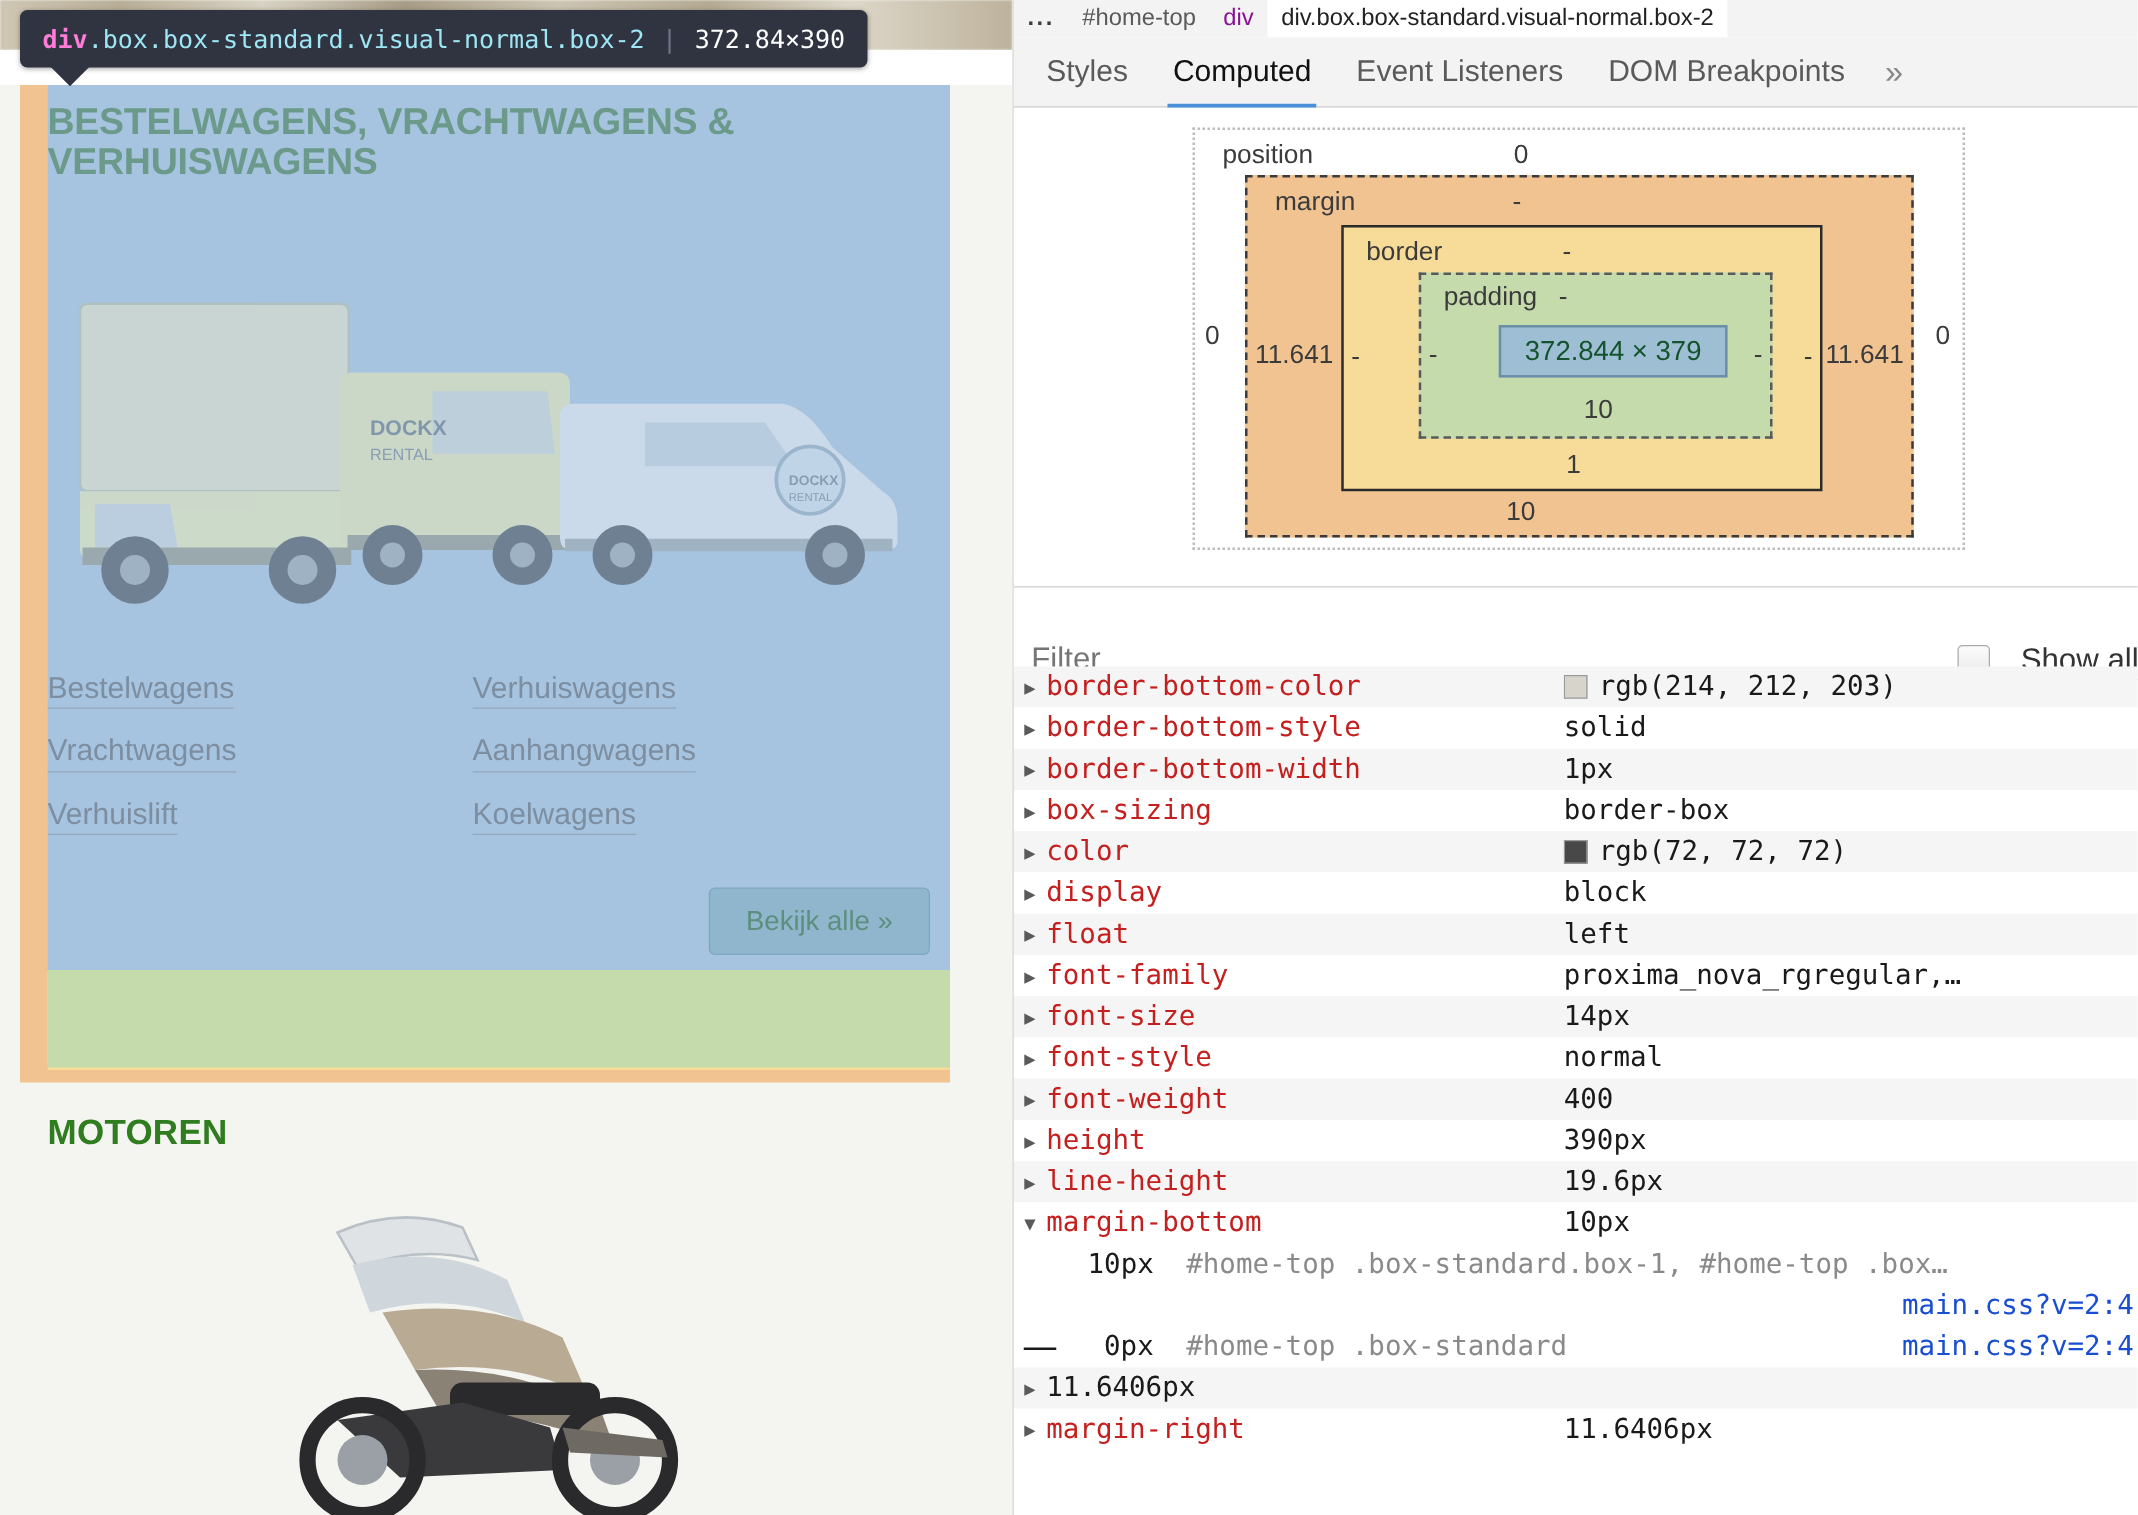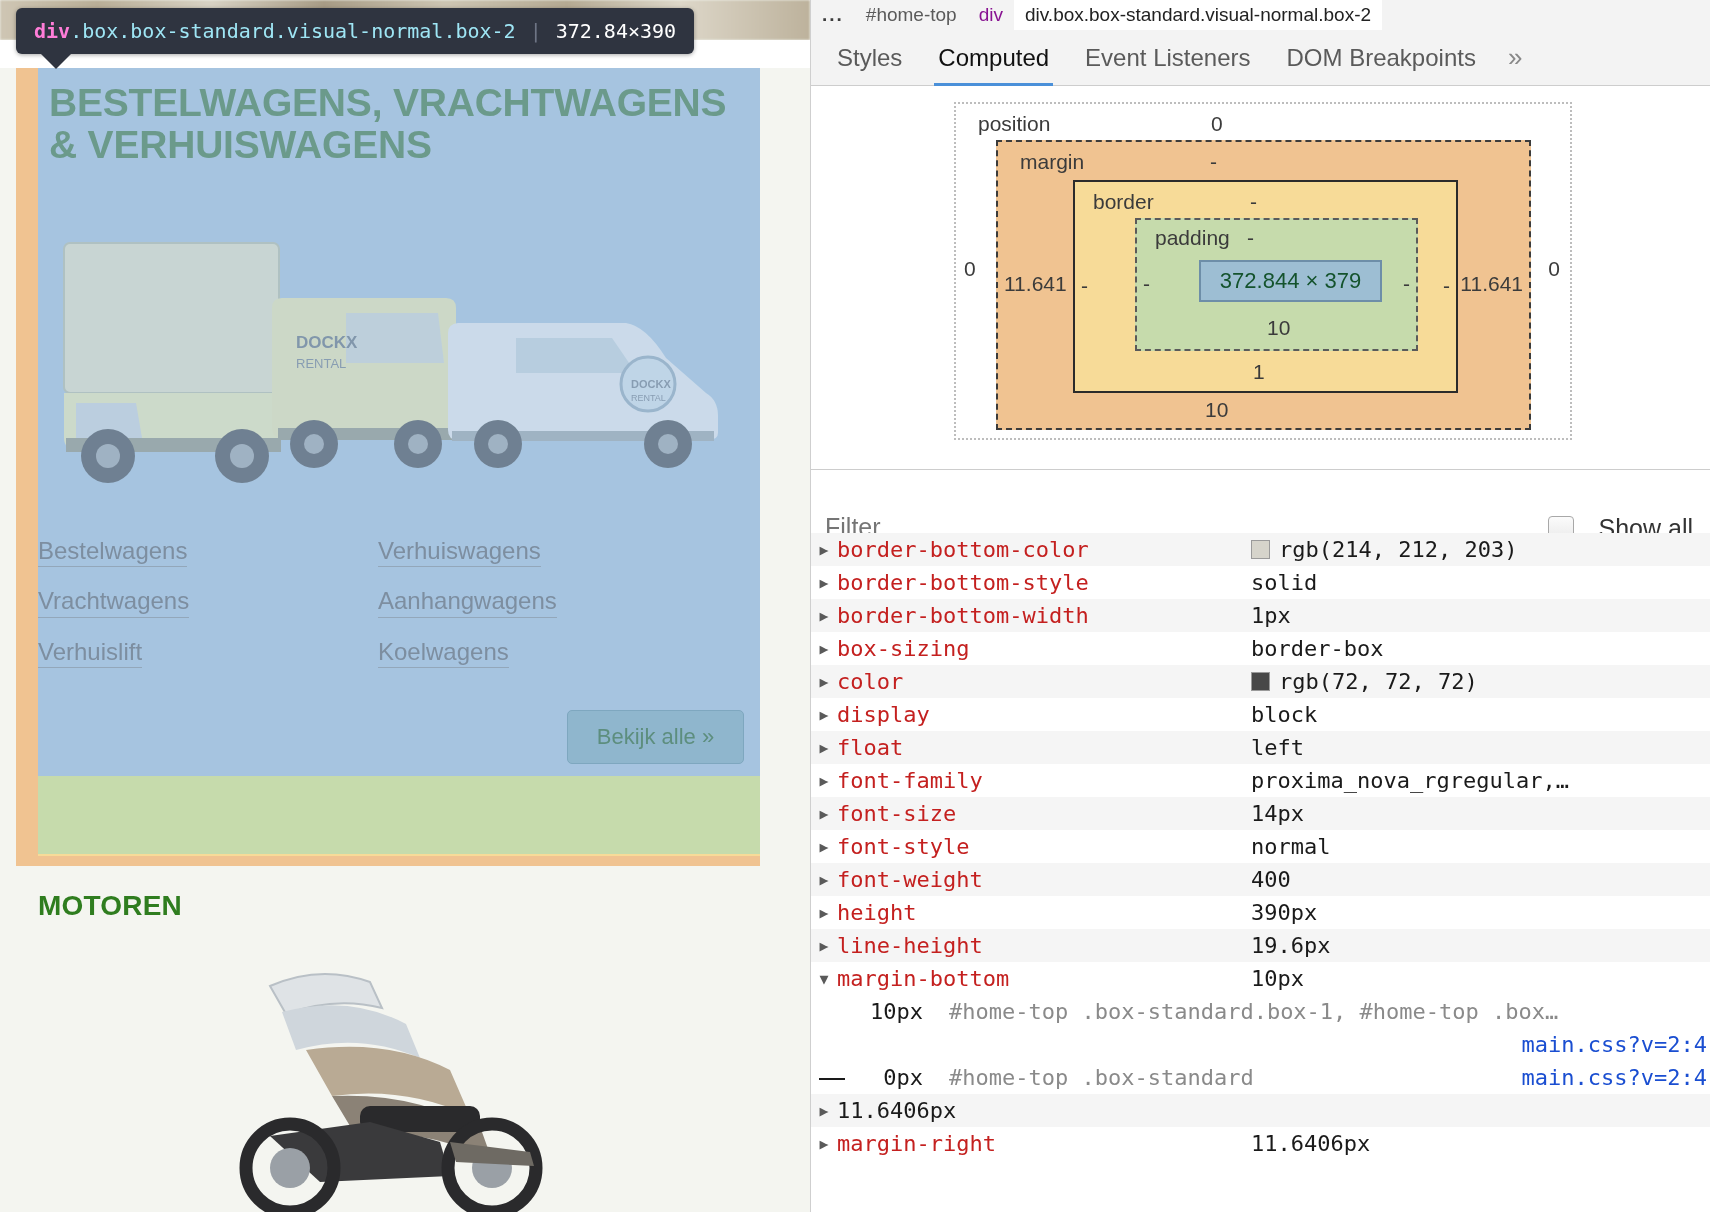--- a/index.html
+++ b/index.html
@@ -39,22 +39,22 @@
   .padding-box{
     position:absolute; left:38px; top:68px; width:722px; height:786px;
     background:#c6dbac;
   }
   .content-box{
     position:absolute; left:38px; top:68px; width:722px; height:708px;
     background:#a6c4e0; overflow:hidden;
   }
 
   .box-title{
-    position:absolute; left:11px; top:14px; width:700px;
-    color:#6b9a8b; font-size:39px; font-weight:bold; line-height:1.08;
+    position:absolute; left:0px; top:14px; width:700px;
+    color:#6b9a8b; font-size:30px; font-weight:bold; line-height:1.08;
     letter-spacing:-0.2px; font-family:"Liberation Sans", sans-serif;
   }
 
   
   #truck-art{ position:absolute; left:8px; top:120px; width:700px; height:340px; opacity:.92; }
 
   .link-grid{
     position:absolute; left:0px; top:470px; width:700px;
     display:grid; grid-template-columns:340px 340px; row-gap:21px; column-gap:0;
   }
@@ -158,21 +158,21 @@
   
   #filter-row{
     position:absolute; left:0; top:469px; width:900px; height:75px;
     background:#fff; border-top:1px solid #cdcdcd; border-bottom:1px solid #cdcdcd;
     display:flex; align-items:flex-end;
   }
   #filter-input{
     border:0; outline:0; background:transparent; font-size:25px; color:#888;
     padding-left:14px; flex:1; font-family:"Liberation Sans", sans-serif;
   }
-  #showall-wrap{ display:flex; align-items:center; gap:25px; padding-right:18px; }
+  #showall-wrap{ display:flex; align-items:center; gap:25px; }
   #showall-box{
     width:26px; height:26px; border:1px solid #a8a8a8; border-radius:4px;
     background:linear-gradient(#fbfbfb,#e9e9e9);
   }
   #showall-label{ font-size:25px; color:#333; }
 
   
   #props{ position:absolute; left:0; top:533px; width:900px; height:679px; overflow:hidden; }
   .prow{
     height:33px; display:flex; align-items:center;

